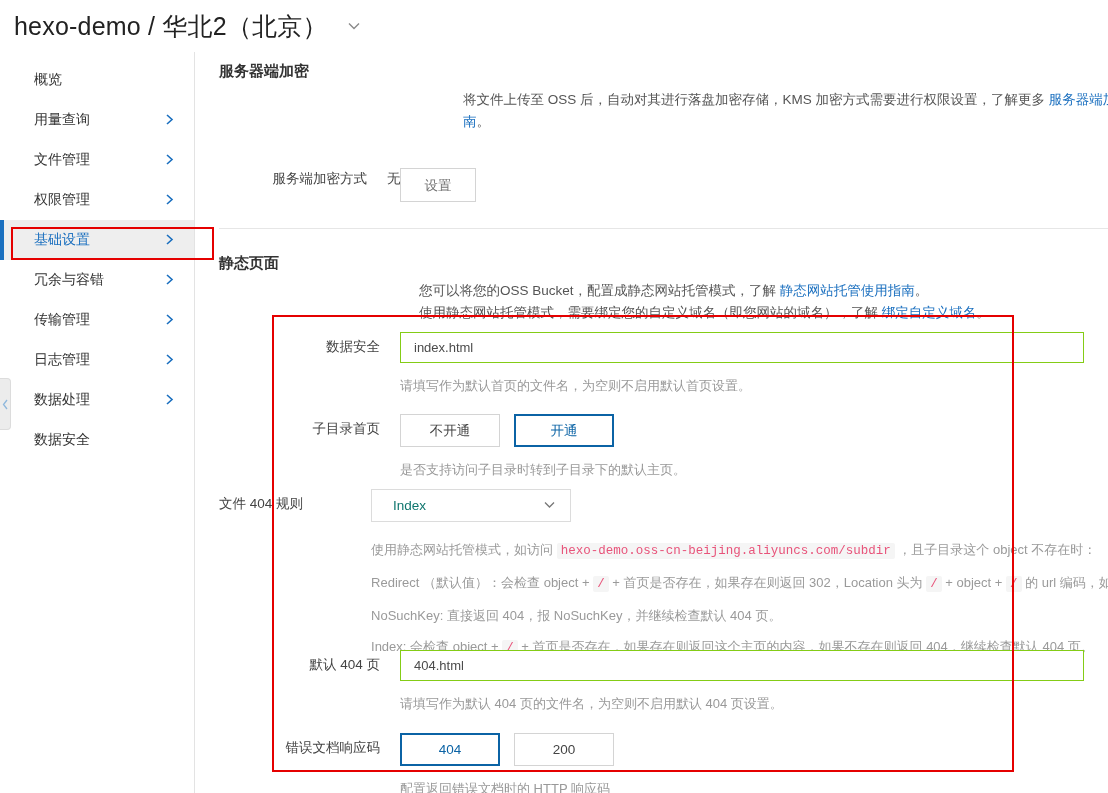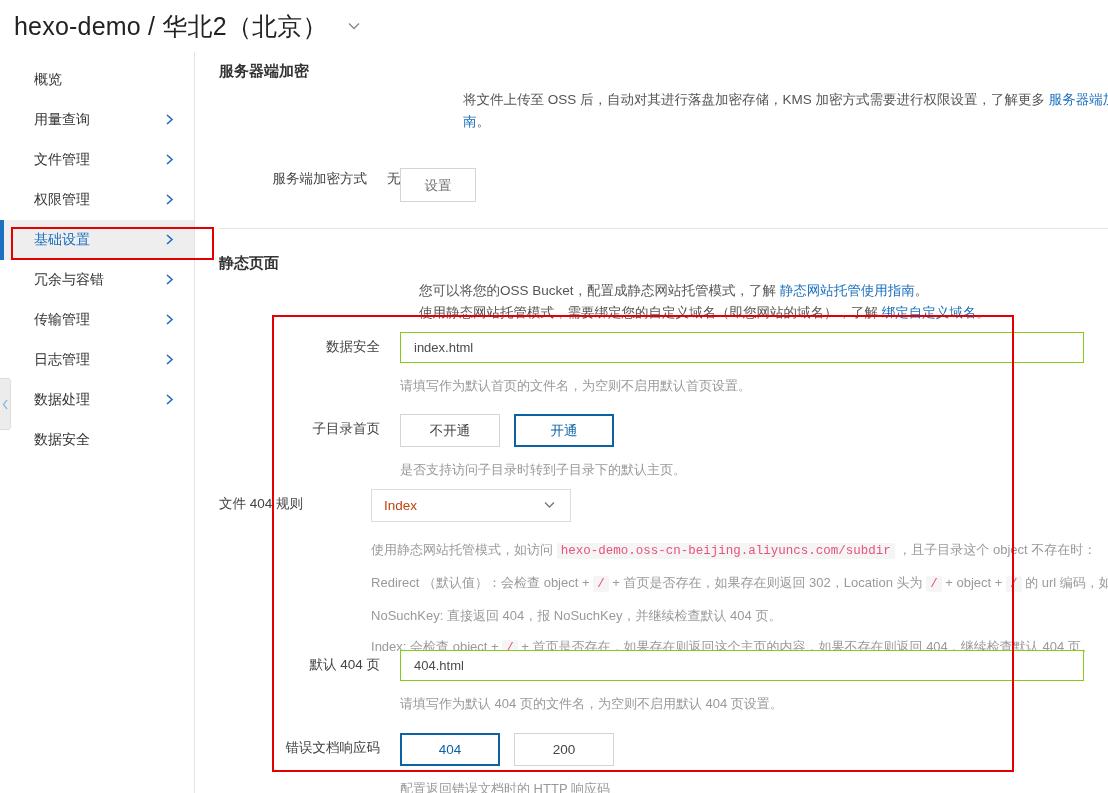--- a/index.html
+++ b/index.html
@@ -183,23 +183,23 @@
     border: 2px solid #0b63a5;
     color: #0b63a5;
   }
 
   .select-box {
     position: relative;
     width: 200px; height: 33px;
     border: 1px solid #dcdcdc;
     background: #fff;
     display: flex; align-items: center;
-    padding: 0 12px;
+    padding: 0 21px;
     font-size: 13.5px;
-    color: #c2410c;
+    color: #0f766e;
     cursor: pointer;
   }
   .select-box .caret {
     position: absolute; right: 12px; top: 50%;
     transform: translateY(-50%);
     color: #777;
   }
 
   code.inl {
     font-family: "Liberation Mono", "DejaVu Sans Mono", monospace;

